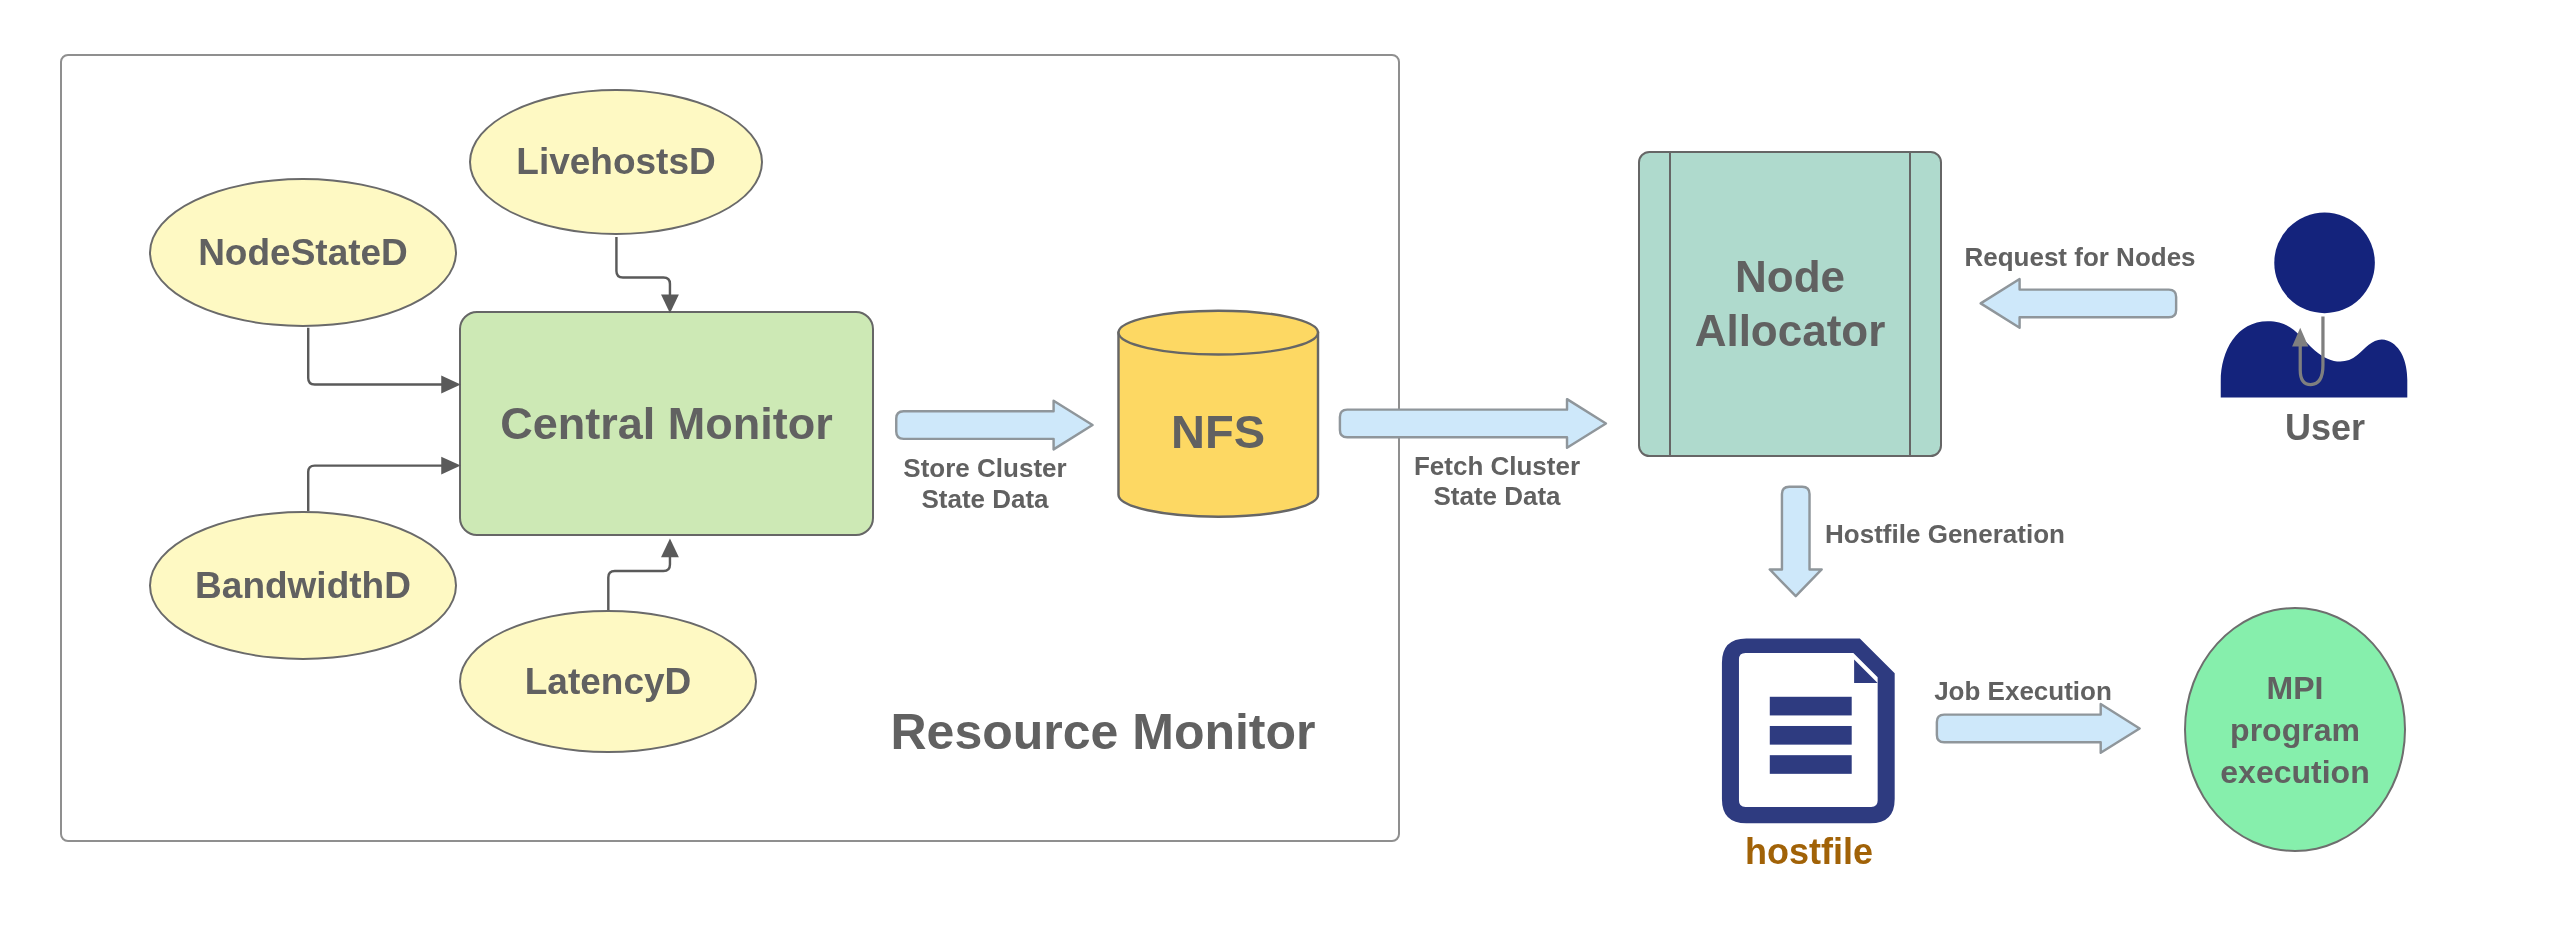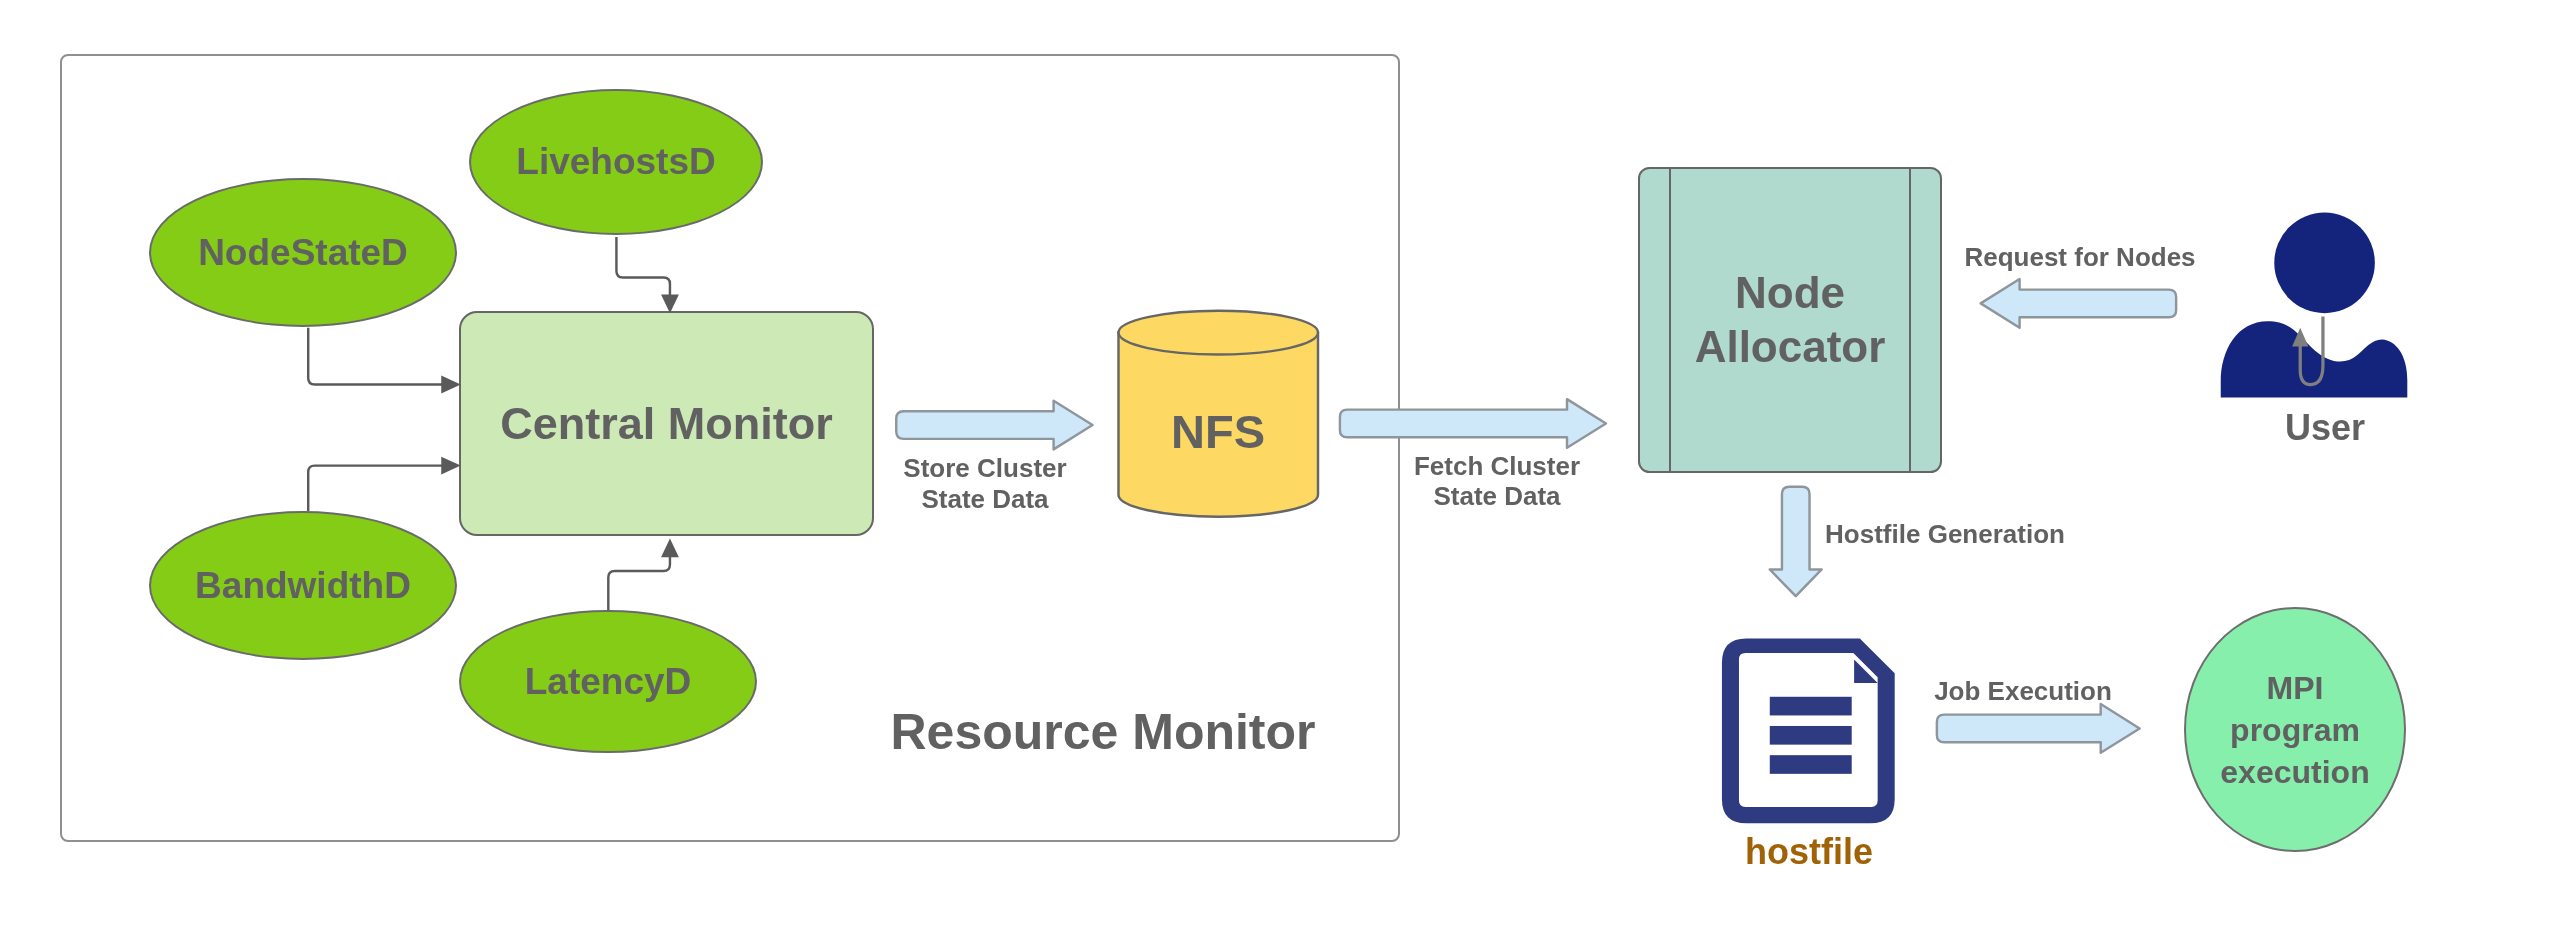--- a/index.html
+++ b/index.html
@@ -22,21 +22,21 @@
     position: absolute;
     display: flex;
     align-items: center;
     justify-content: center;
     text-align: center;
     font-weight: bold;
     color: #616161;
     z-index: 2;
   }
   .ellipse {
-    background: #84cc16;
+    background: #fef9c3;
     border: 2.4px solid #6a6a6a;
     border-radius: 50%;
     font-size: 37px;
   }
   .monitor-box {
     background: #cde9b5;
     border: 2.4px solid #666666;
     border-radius: 18px;
     font-size: 45px;
   }
@@ -95,21 +95,21 @@
     <span>NodeStateD</span>
   </div>
   <div class="shape ellipse" style="left:459px; top:610px; width:298px; height:143px;align-items:center;">
     <span>LatencyD</span>
   </div>
 
   <div class="shape monitor-box" style="left:459px; top:311px; width:415px; height:225px;">
     <span>Central Monitor</span>
   </div>
 
-  <div class="shape allocator-box" style="left:1638px; top:151px; width:304px; height:306px;margin-top:16px;">
+  <div class="shape allocator-box" style="left:1638px; top:151px; width:304px; height:306px;">
     <div class="vline" style="left:29px;"></div>
     <div class="vline" style="right:29px;"></div>
     <span>Node</span>
     <span>Allocator</span>
   </div>
 
   <div class="shape mpi-ellipse" style="left:2184px; top:607px; width:222px; height:245px;">
     <span>MPI</span>
     <span>program</span>
     <span>execution</span>

